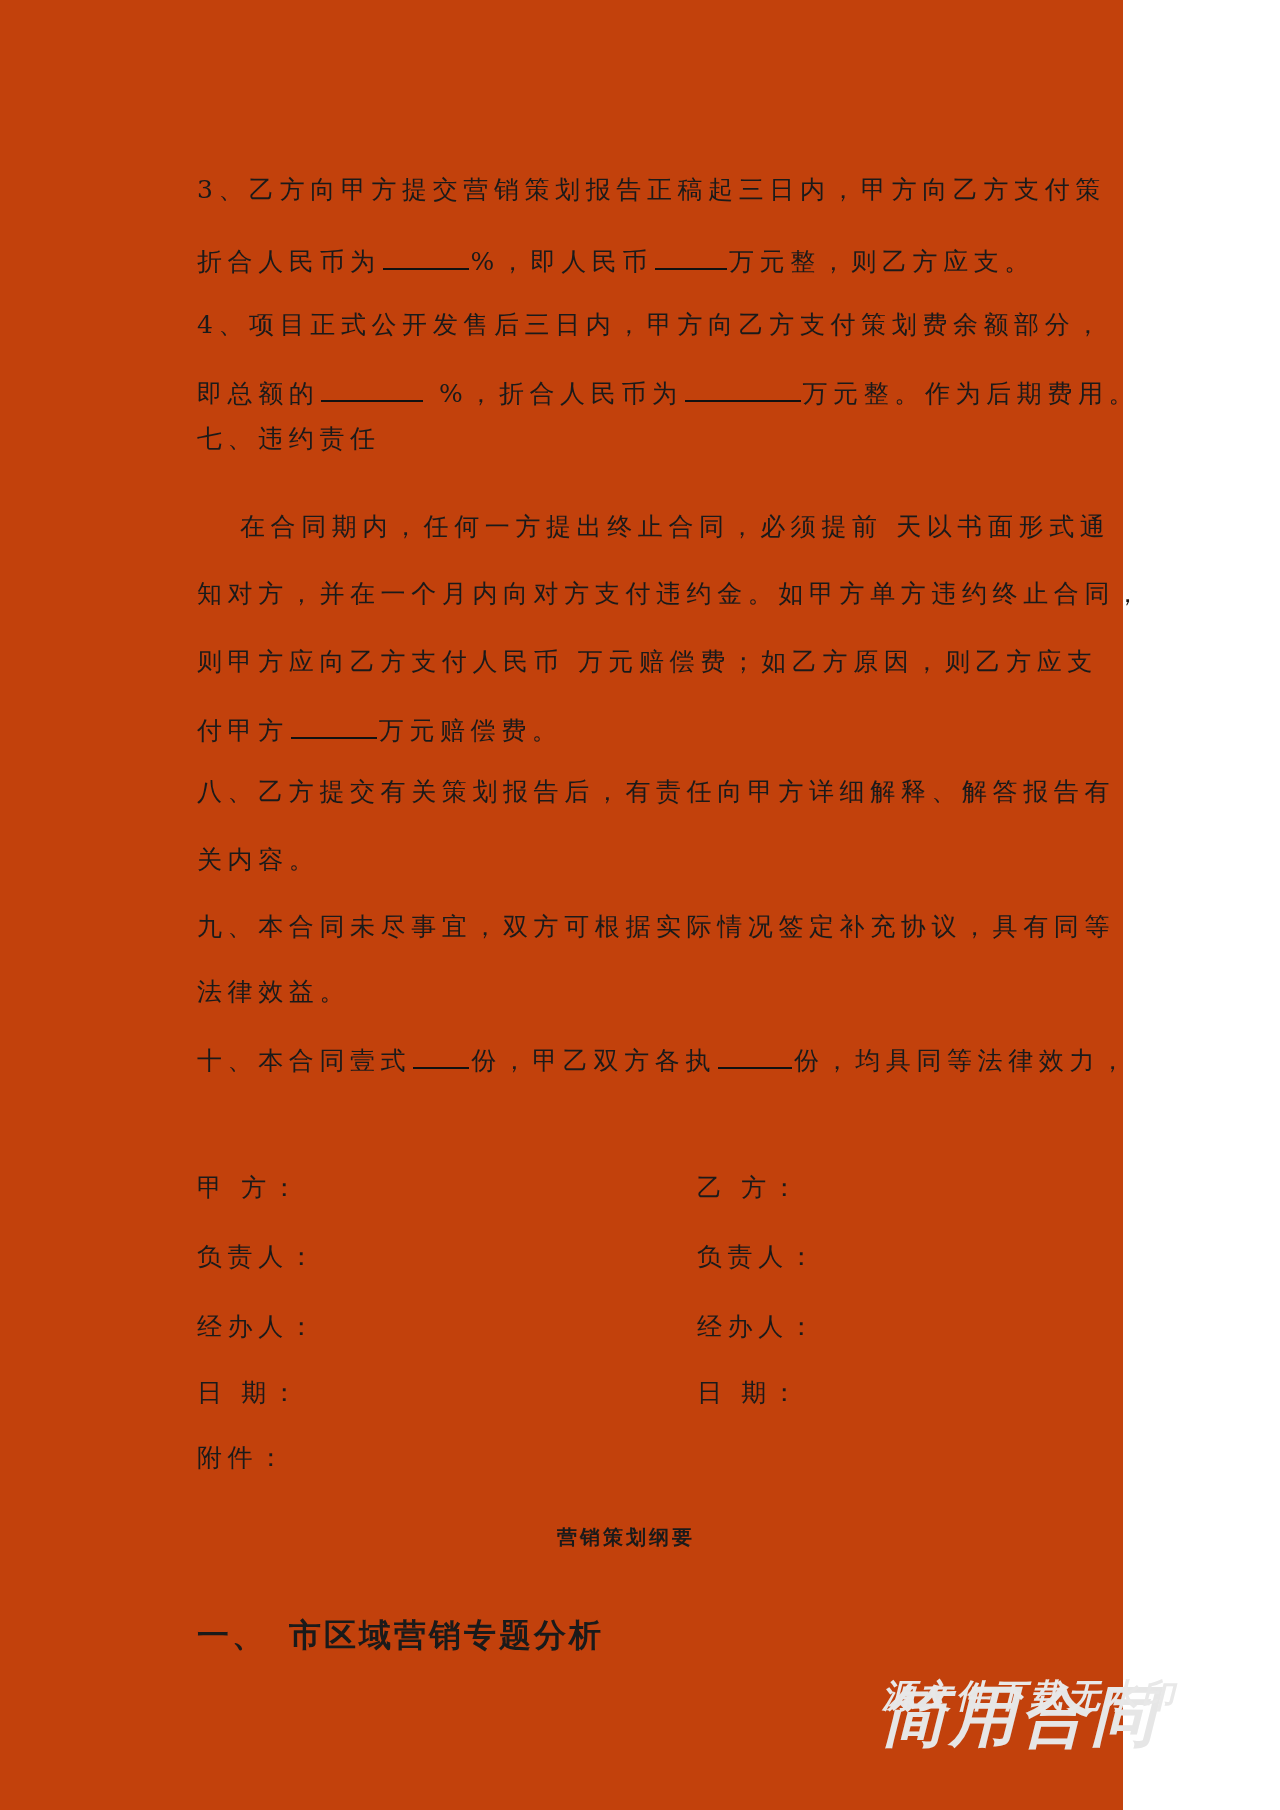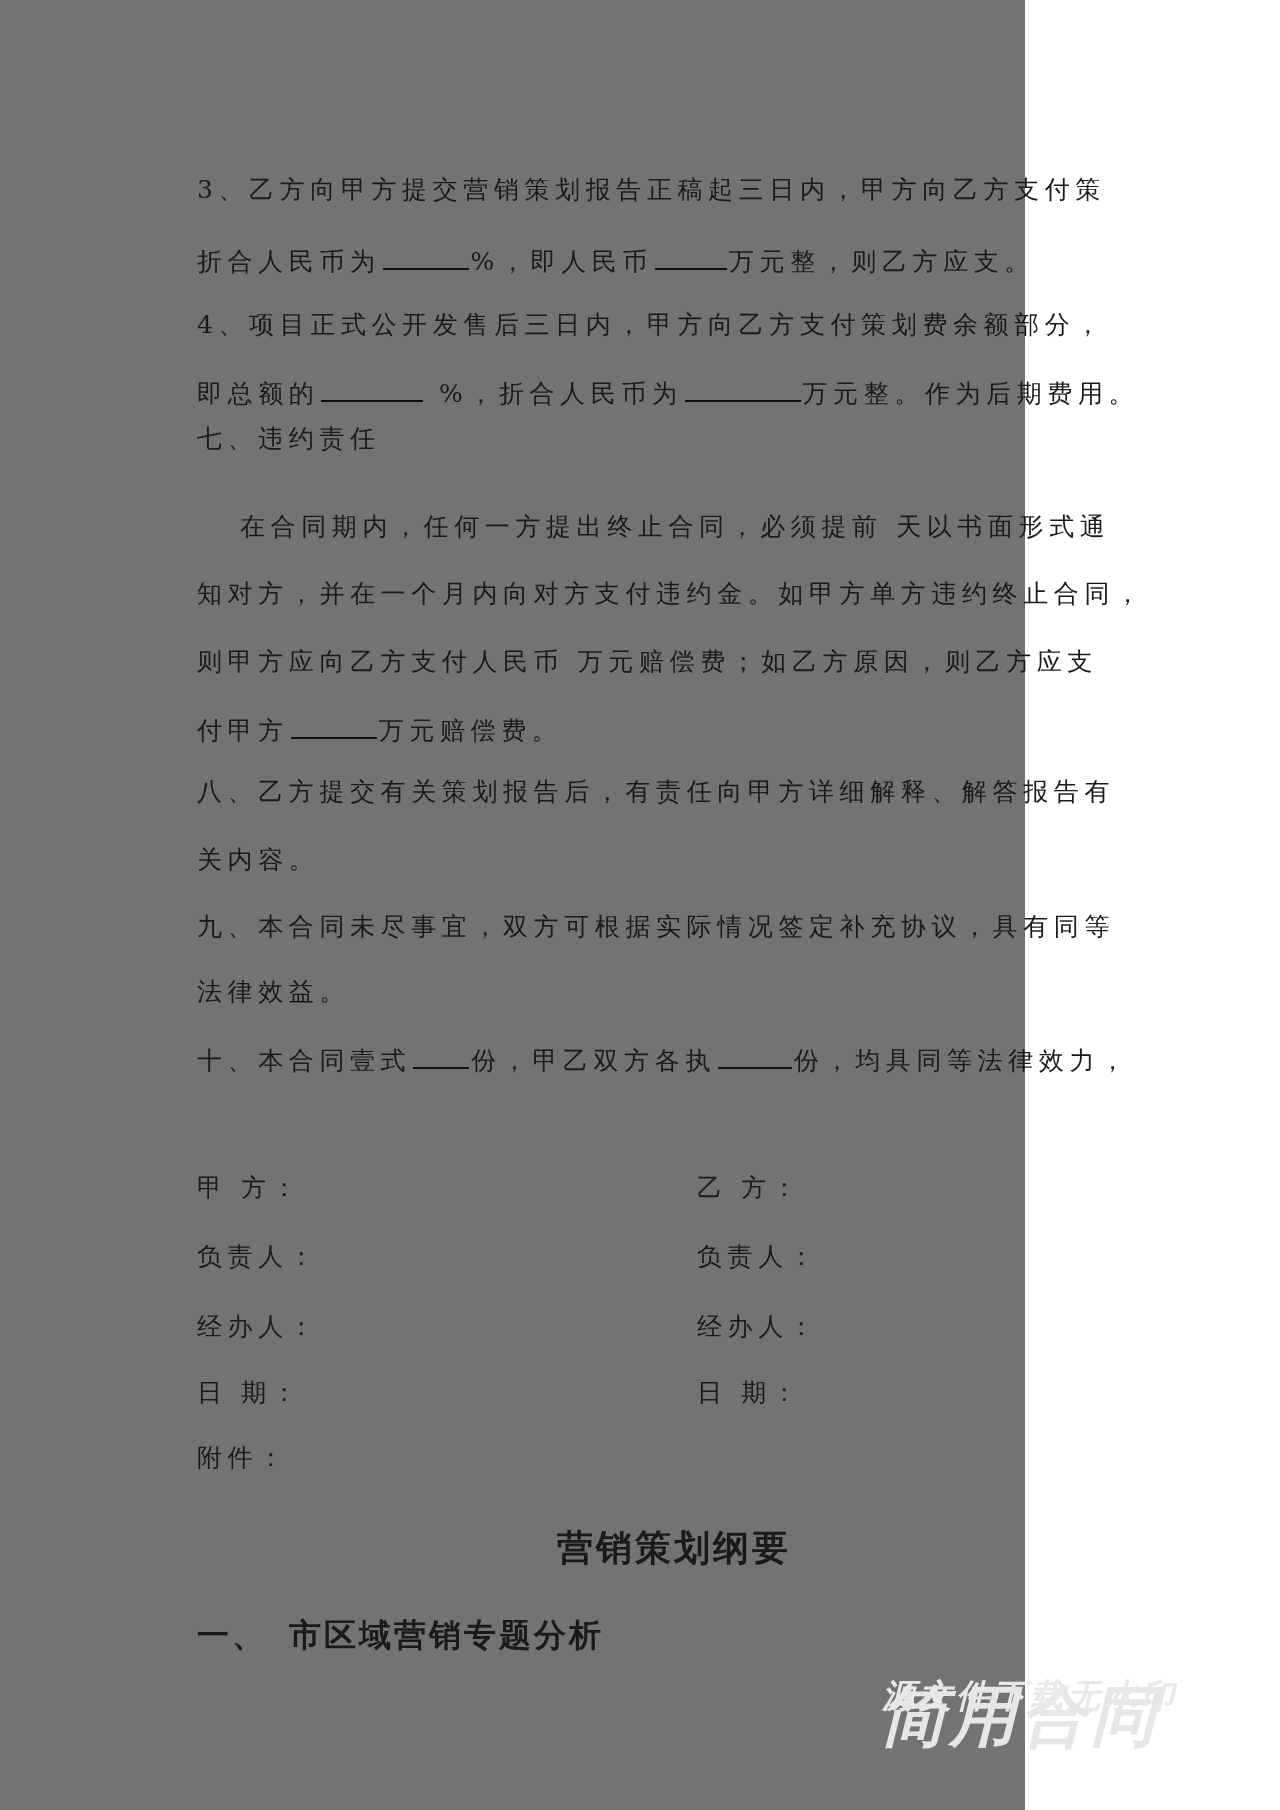--- a/index.html
+++ b/index.html
@@ -1,23 +1,23 @@
 <!DOCTYPE html>
 <html><head>
 <meta charset="utf-8">
 <style>
   html, body { margin: 0; padding: 0; background: #ffffff; }
   body { width: 1280px; height: 1810px; position: relative; overflow: hidden;
          font-family: "DejaVu Serif", "Liberation Serif", serif; color: #1a1a1a; }
-  .page { position: absolute; left: 0; top: 0; width: 1025px; height: 1810px; background: #737373; }
+  .page { position: absolute; left: 0; top: 0; width: 1123px; height: 1810px; background: #c2410c; }
   .line { position: absolute; left: 197px; height: 40px; line-height: 40px;
           font-size: 25px; letter-spacing: 5.6px; white-space: nowrap; }
   .blank { display: inline-block; border-bottom: 2px solid #111; height: 30px; vertical-align: baseline; margin: 0 2px; }
   .sig { position: absolute; height: 40px; line-height: 40px; font-size: 25px; letter-spacing: 5.6px; white-space: nowrap; }
-  .heading { position: absolute; left: 557px; top: 1524px; font-size: 36px; font-weight: bold; letter-spacing: 3px;
+  .heading { position: absolute; left: 557px; top: 1524px; font-size: 20px; font-weight: bold; letter-spacing: 3px;
              font-family: "DejaVu Sans", "Liberation Sans", sans-serif; }
   .section { position: absolute; left: 197px; top: 1614px; font-size: 32px; font-weight: bold; letter-spacing: 3px;
              font-family: "DejaVu Sans", "Liberation Sans", sans-serif; white-space: nowrap; }
   .section .num { margin-right: 22px; }
   .wm1 { position: absolute; left: 880px; top: 1672px; font-size: 66px; font-weight: bold; font-style: italic;
          letter-spacing: 4px; color: #e6e6e6; font-family: "DejaVu Sans", "Liberation Sans", sans-serif; white-space: nowrap; }
   .wm2 { position: absolute; left: 882px; top: 1674px; font-size: 33px; font-weight: bold; font-style: italic;
          letter-spacing: 4px; color: #e8e8e8; font-family: "DejaVu Sans", "Liberation Sans", sans-serif; white-space: nowrap; }
 </style>
 </head>

